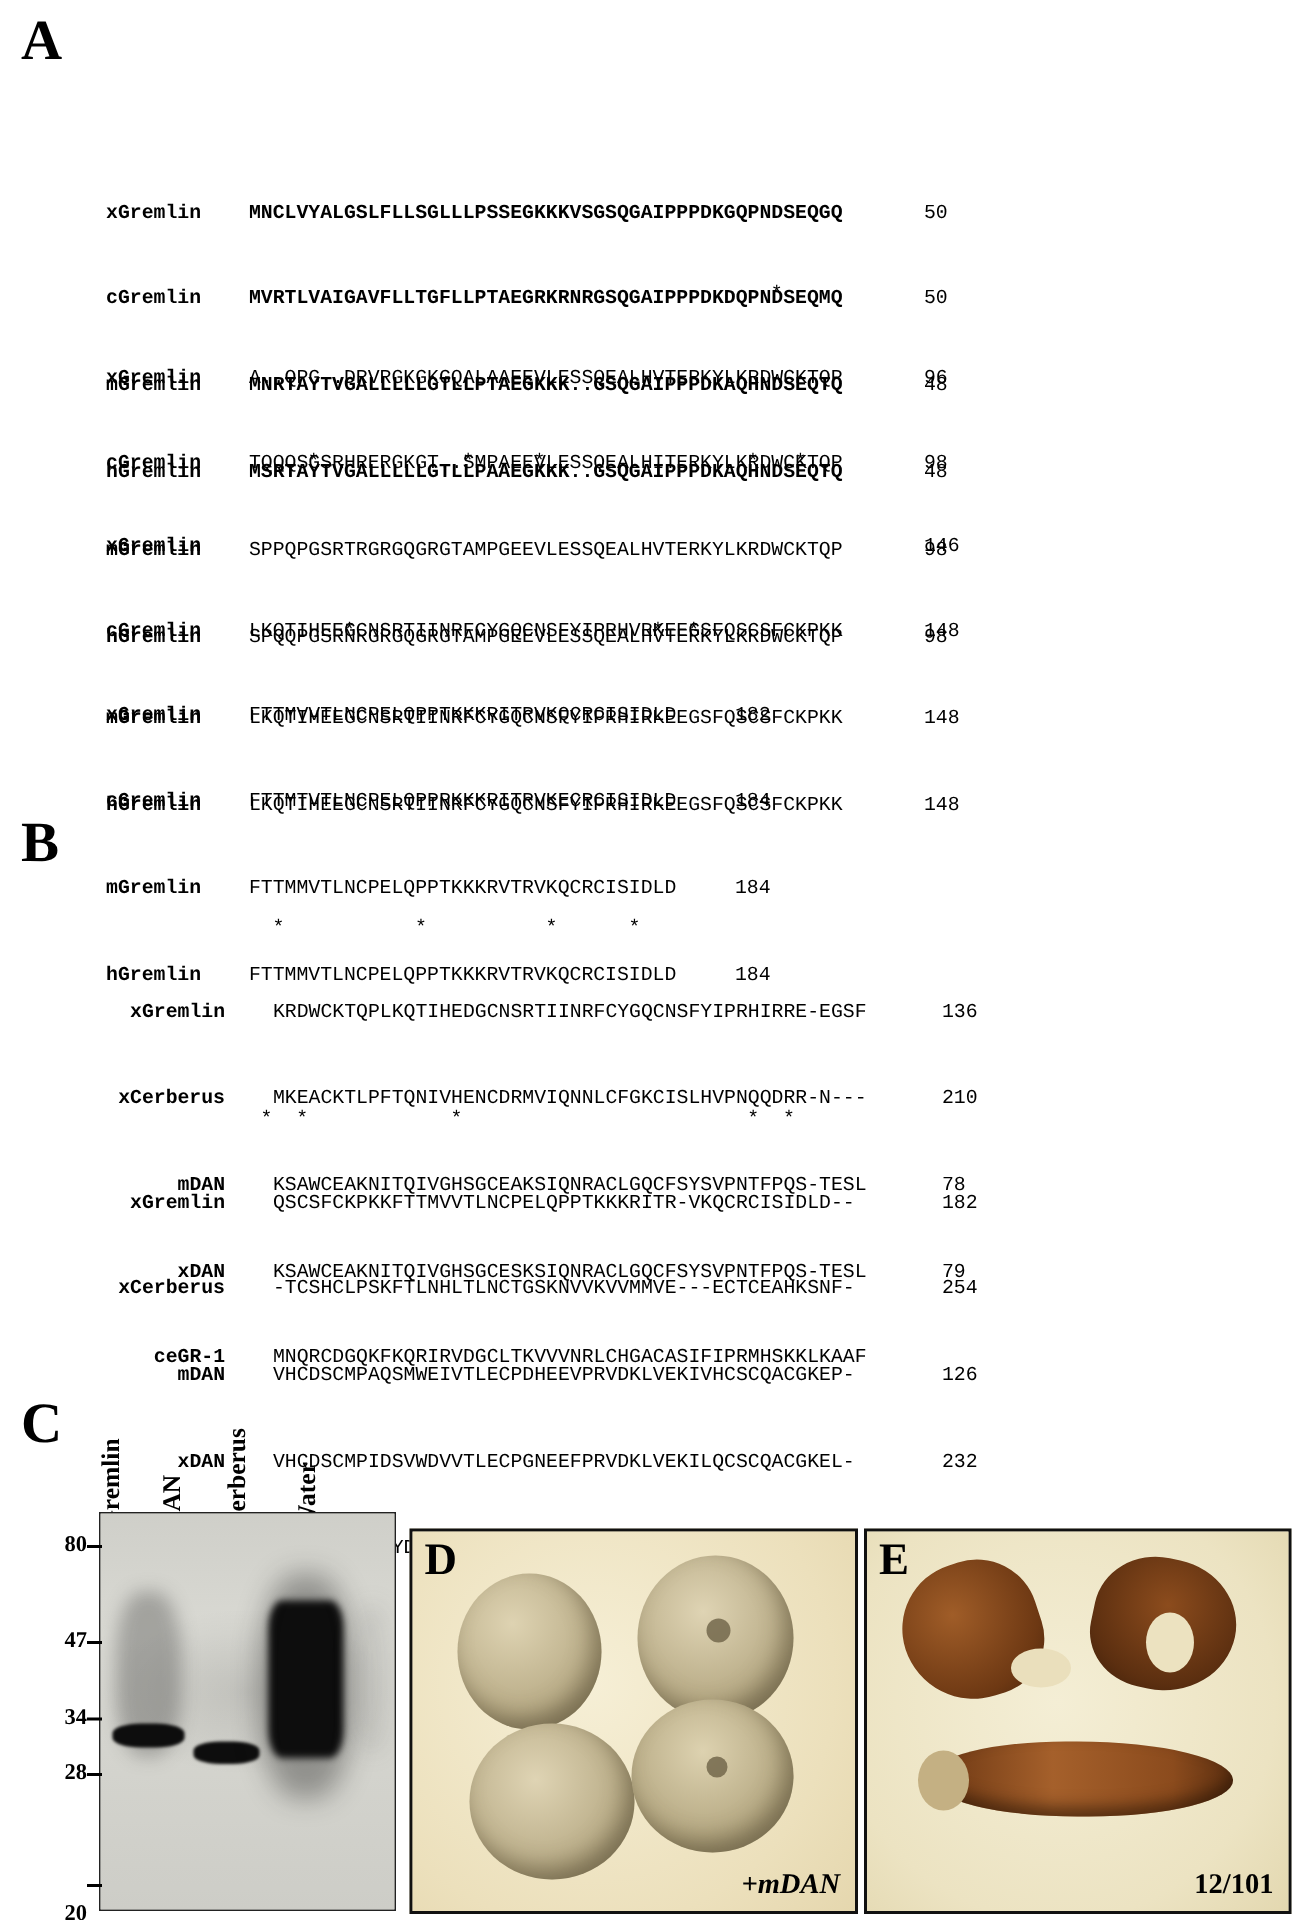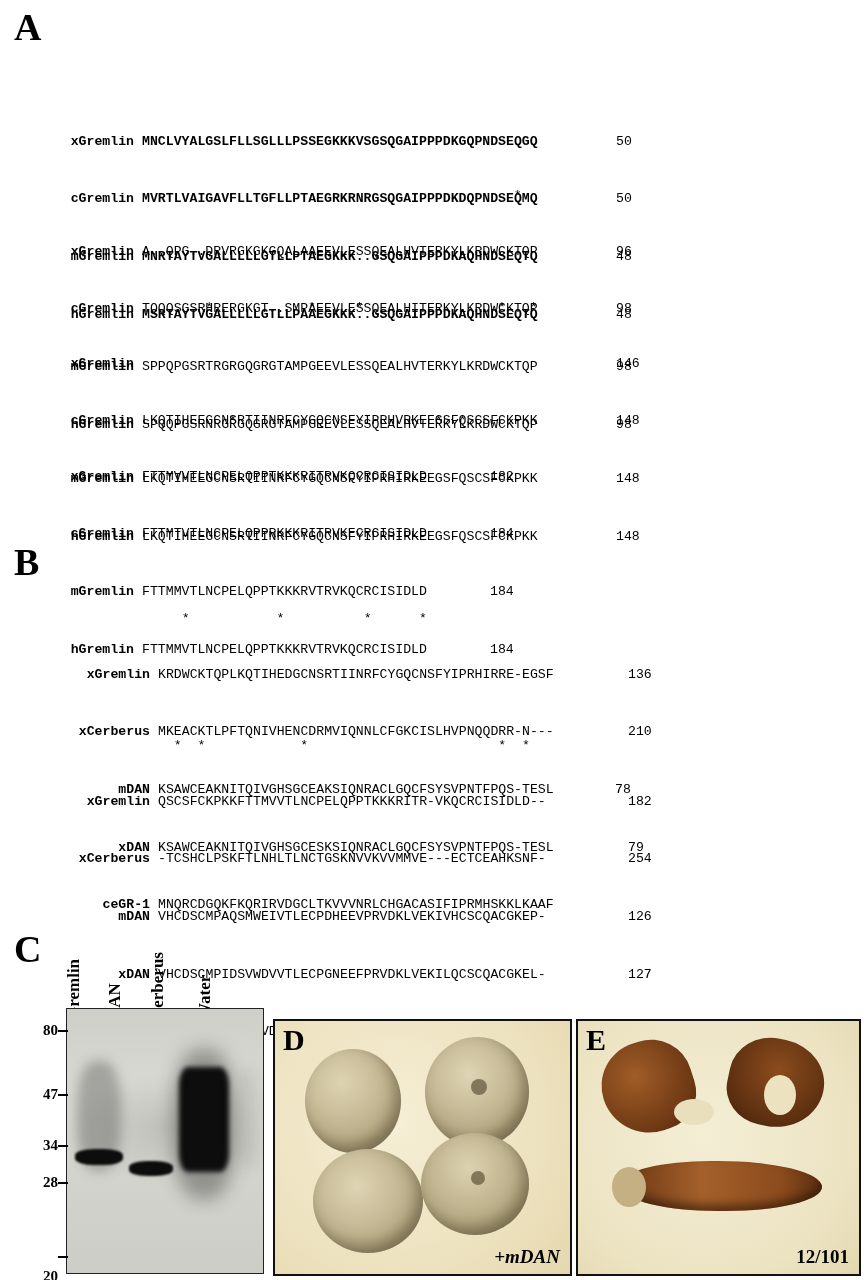--- a/index.html
+++ b/index.html
@@ -31,20 +31,21 @@
     position: absolute;
     font-family: "Liberation Mono", monospace;
     font-size: 13.2px;
     line-height: 19.2px;
     white-space: pre;
   }
   .align-row {
     display: flex;
     align-items: baseline;
     height: 19.2px;
+    gap: 24px;
   }
   .row-name {
     font-family: "Liberation Mono", monospace;
     font-weight: bold;
     font-size: 13.2px;
     text-align: right;
     padding-right: 8px;
     white-space: pre;
   }
   .row-seq {
@@ -269,21 +270,21 @@
     <span class="row-num" style="position:absolute;left:572px">136</span>
   </div>
   <div class="align-row">
     <span class="row-name" style="width:108px">xCerberus</span>
     <span class="row-seq">MKEACKTLPFTQNIVHENCDRMVIQNNLCFGKCISLHVPNQQDRR-N---</span>
     <span class="row-num" style="position:absolute;left:572px">210</span>
   </div>
   <div class="align-row">
     <span class="row-name" style="width:108px">mDAN</span>
     <span class="row-seq">KSAWCEAKNITQIVGHSGCEAKSIQNRACLGQCFSYSVPNTFPQS-TESL</span>
-    <span class="row-num" style="position:absolute;left:559px">78</span>
+    <span class="row-num" style="position:absolute;left:572px">78</span>
   </div>
   <div class="align-row">
     <span class="row-name" style="width:108px">xDAN</span>
     <span class="row-seq">KSAWCEAKNITQIVGHSGCESKSIQNRACLGQCFSYSVPNTFPQS-TESL</span>
     <span class="row-num" style="position:absolute;left:572px">79</span>
   </div>
   <div class="align-row">
     <span class="row-name" style="width:108px">ceGR-1</span>
     <span class="row-seq">MNQRCDGQKFKQRIRVDGCLTKVVVNRLCHGACASIFIPRMHSKKLKAAF</span>
     <span class="row-num" style="position:absolute;left:572px"></span>
@@ -303,21 +304,21 @@
     <span class="row-num" style="position:absolute;left:572px">254</span>
   </div>
   <div class="align-row">
     <span class="row-name" style="width:108px">mDAN</span>
     <span class="row-seq">VHCDSCMPAQSMWEIVTLECPDHEEVPRVDKLVEKIVHCSCQACGKEP-</span>
     <span class="row-num" style="position:absolute;left:572px">126</span>
   </div>
   <div class="align-row">
     <span class="row-name" style="width:108px">xDAN</span>
     <span class="row-seq">VHCDSCMPIDSVWDVVTLECPGNEEFPRVDKLVEKILQCSCQACGKEL-</span>
-    <span class="row-num" style="position:absolute;left:572px">127</span>
+    <span class="row-num" style="position:absolute;left:572px">232</span>
   </div>
   <div class="align-row">
     <span class="row-name" style="width:108px">ceGR-1</span>
     <span class="row-seq">RSCAACAPAEYDYVDITLDCPGRTPPTATKTIVK-VKSCKCKEVRIAPF</span>
     <span class="row-num" style="position:absolute;left:572px"></span>
   </div>
 </div>
 
 <div style="position:absolute;left:150px;top:590px;width:414px;height:96px;background:#e3ebe2;opacity:.45;z-index:-1"></div>
 <div style="position:absolute;left:150px;top:717px;width:414px;height:96px;background:#e3ebe2;opacity:.45;z-index:-1"></div>

